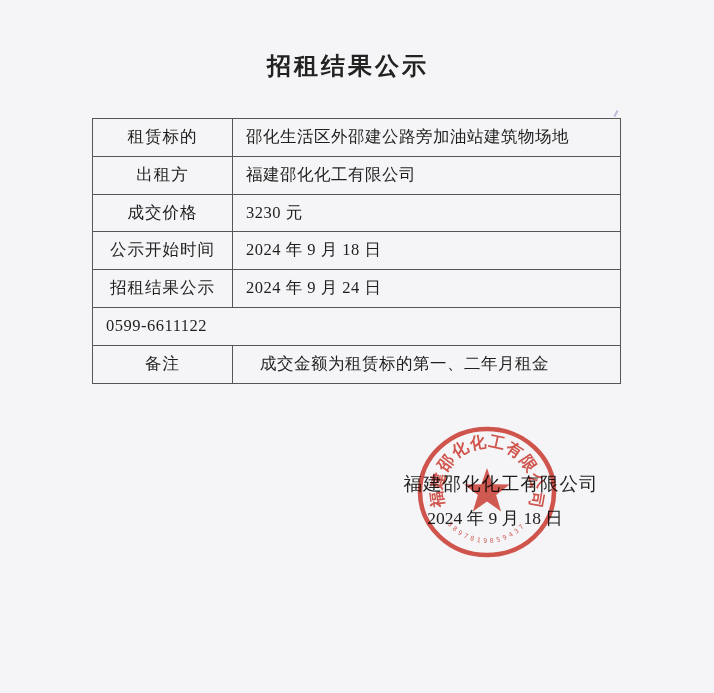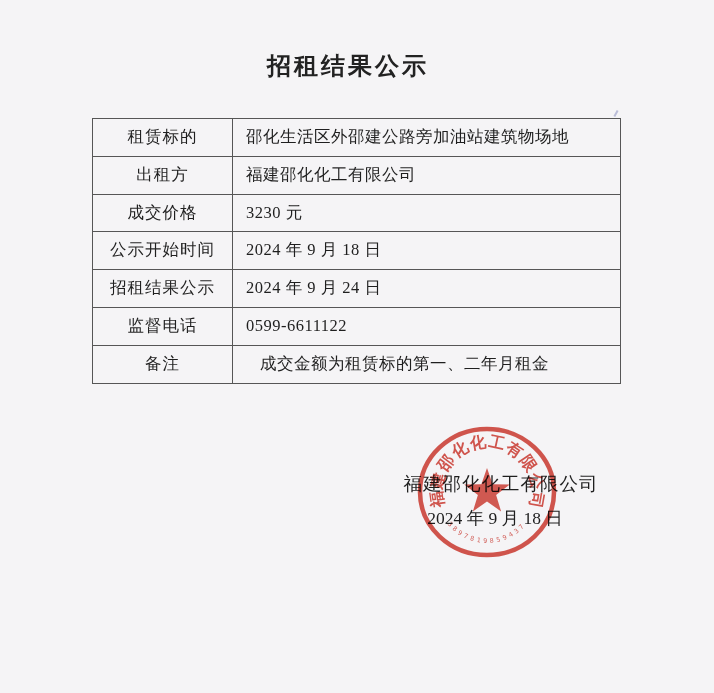--- a/index.html
+++ b/index.html
@@ -129,21 +129,20 @@
         <div class="cell label">公示开始时间</div>
         <div class="cell value">2024 年 9 月 18 日</div>
       </div>
 
       <div class="row">
         <div class="cell label">招租结果公示</div>
         <div class="cell value">2024 年 9 月 24 日</div>
       </div>
 
       <div class="row">
-        <div class="cell label">监督电话</div>
         <div class="cell value">0599-6611122</div>
       </div>
 
       <div class="row">
         <div class="cell label">备注</div>
         <div class="cell value">成交金额为租赁标的第一、二年月租金</div>
       </div>
     </div>
 
   <div class="sig-company">福建邵化化工有限公司</div>

